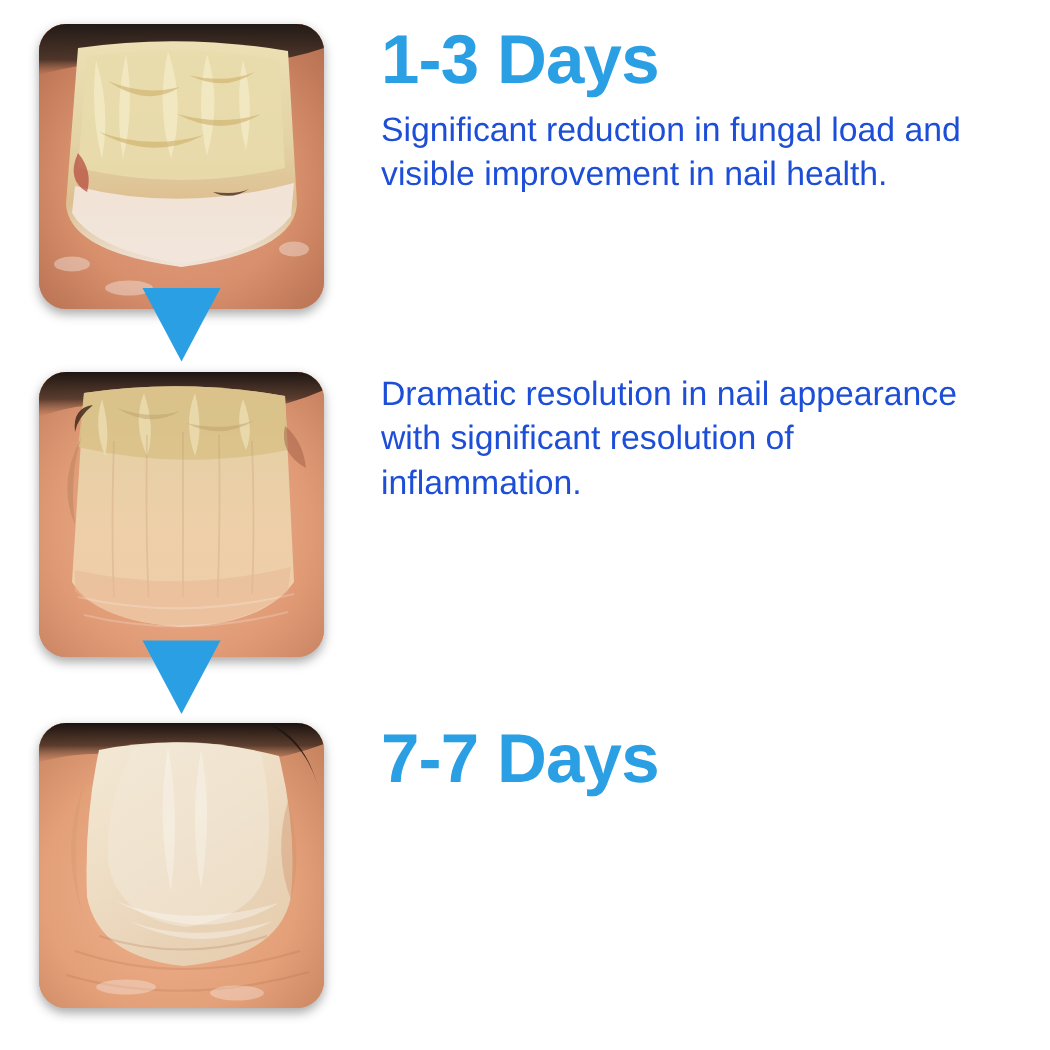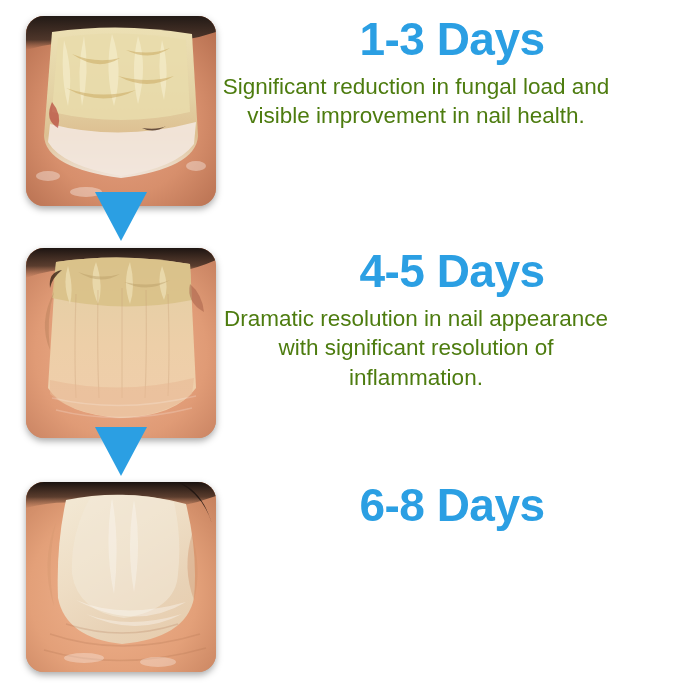--- a/index.html
+++ b/index.html
@@ -44,34 +44,34 @@
     overflow: hidden;
     background: #cc8f6e;
     box-shadow: 0 3px 7px rgba(0,0,0,0.34), 0 0 0 3px #ffffff;
     flex: 0 0 auto;
   }
   .photo-card svg { display: block; width: 190px; height: 190px; }
 
   
   .step-text {
     flex: 1 1 auto;
+    margin-left: 38px;
     padding-right: 12px;
-    text-align: center;
   }
   .step-heading {
     color: #2b9fe3;
     font-size: 46px;
     font-weight: bold;
     line-height: 1.0;
     letter-spacing: -0.5px;
     margin: 0 0 10px 0;
     white-space: nowrap;
   }
   .step-body {
-    color: #4d7c0f;
+    color: #1d4ed8;
     font-size: 22.5px;
     line-height: 1.30;
     margin: 0;
     max-width: 400px;
   }
   .step-3 .step-heading { margin-bottom: 12px; }
 
   
   .arrow-down {
     position: absolute;
@@ -197,21 +197,20 @@
         <path d="M36 22 q-10 8 -12 18 q-2 -16 12 -18 z" fill="#3a2418" opacity="0.8"></path>
         <path d="M164 36 q12 10 14 28 q-18 -10 -14 -28 z" fill="#a15c46" opacity="0.5"></path>
         <g opacity="0.2" stroke="#ffffff" stroke-width="1.5" fill="none">
           <path d="M26 150 Q95 166 170 148"></path>
           <path d="M30 162 Q95 178 166 160"></path>
         </g>
       </svg>
     </div>
 
     <div class="step-text">
-      <h2 class="step-heading">4-5 Days</h2>
       <p class="step-body">Dramatic resolution in nail appearance with significant resolution of inflammation.</p>
     </div>
   </div>
 
   <div class="arrow-down arrow-2"></div>
 
   <div class="step step-3">
 
     <div class="photo-card">
       <svg viewBox="0 0 190 190" xmlns="http://www.w3.org/2000/svg">
@@ -254,17 +253,17 @@
           <path d="M40 142 Q96 160 152 142"></path>
         </g>
         <g opacity="0.3" fill="#ffffff">
           <ellipse cx="58" cy="176" rx="20" ry="5"></ellipse>
           <ellipse cx="132" cy="180" rx="18" ry="5"></ellipse>
         </g>
       </svg>
     </div>
 
     <div class="step-text">
-      <h2 class="step-heading">6-8 Days</h2>
+      <h2 class="step-heading">7-7 Days</h2>
     </div>
   </div>
 
 </div>
 
 </body></html>

